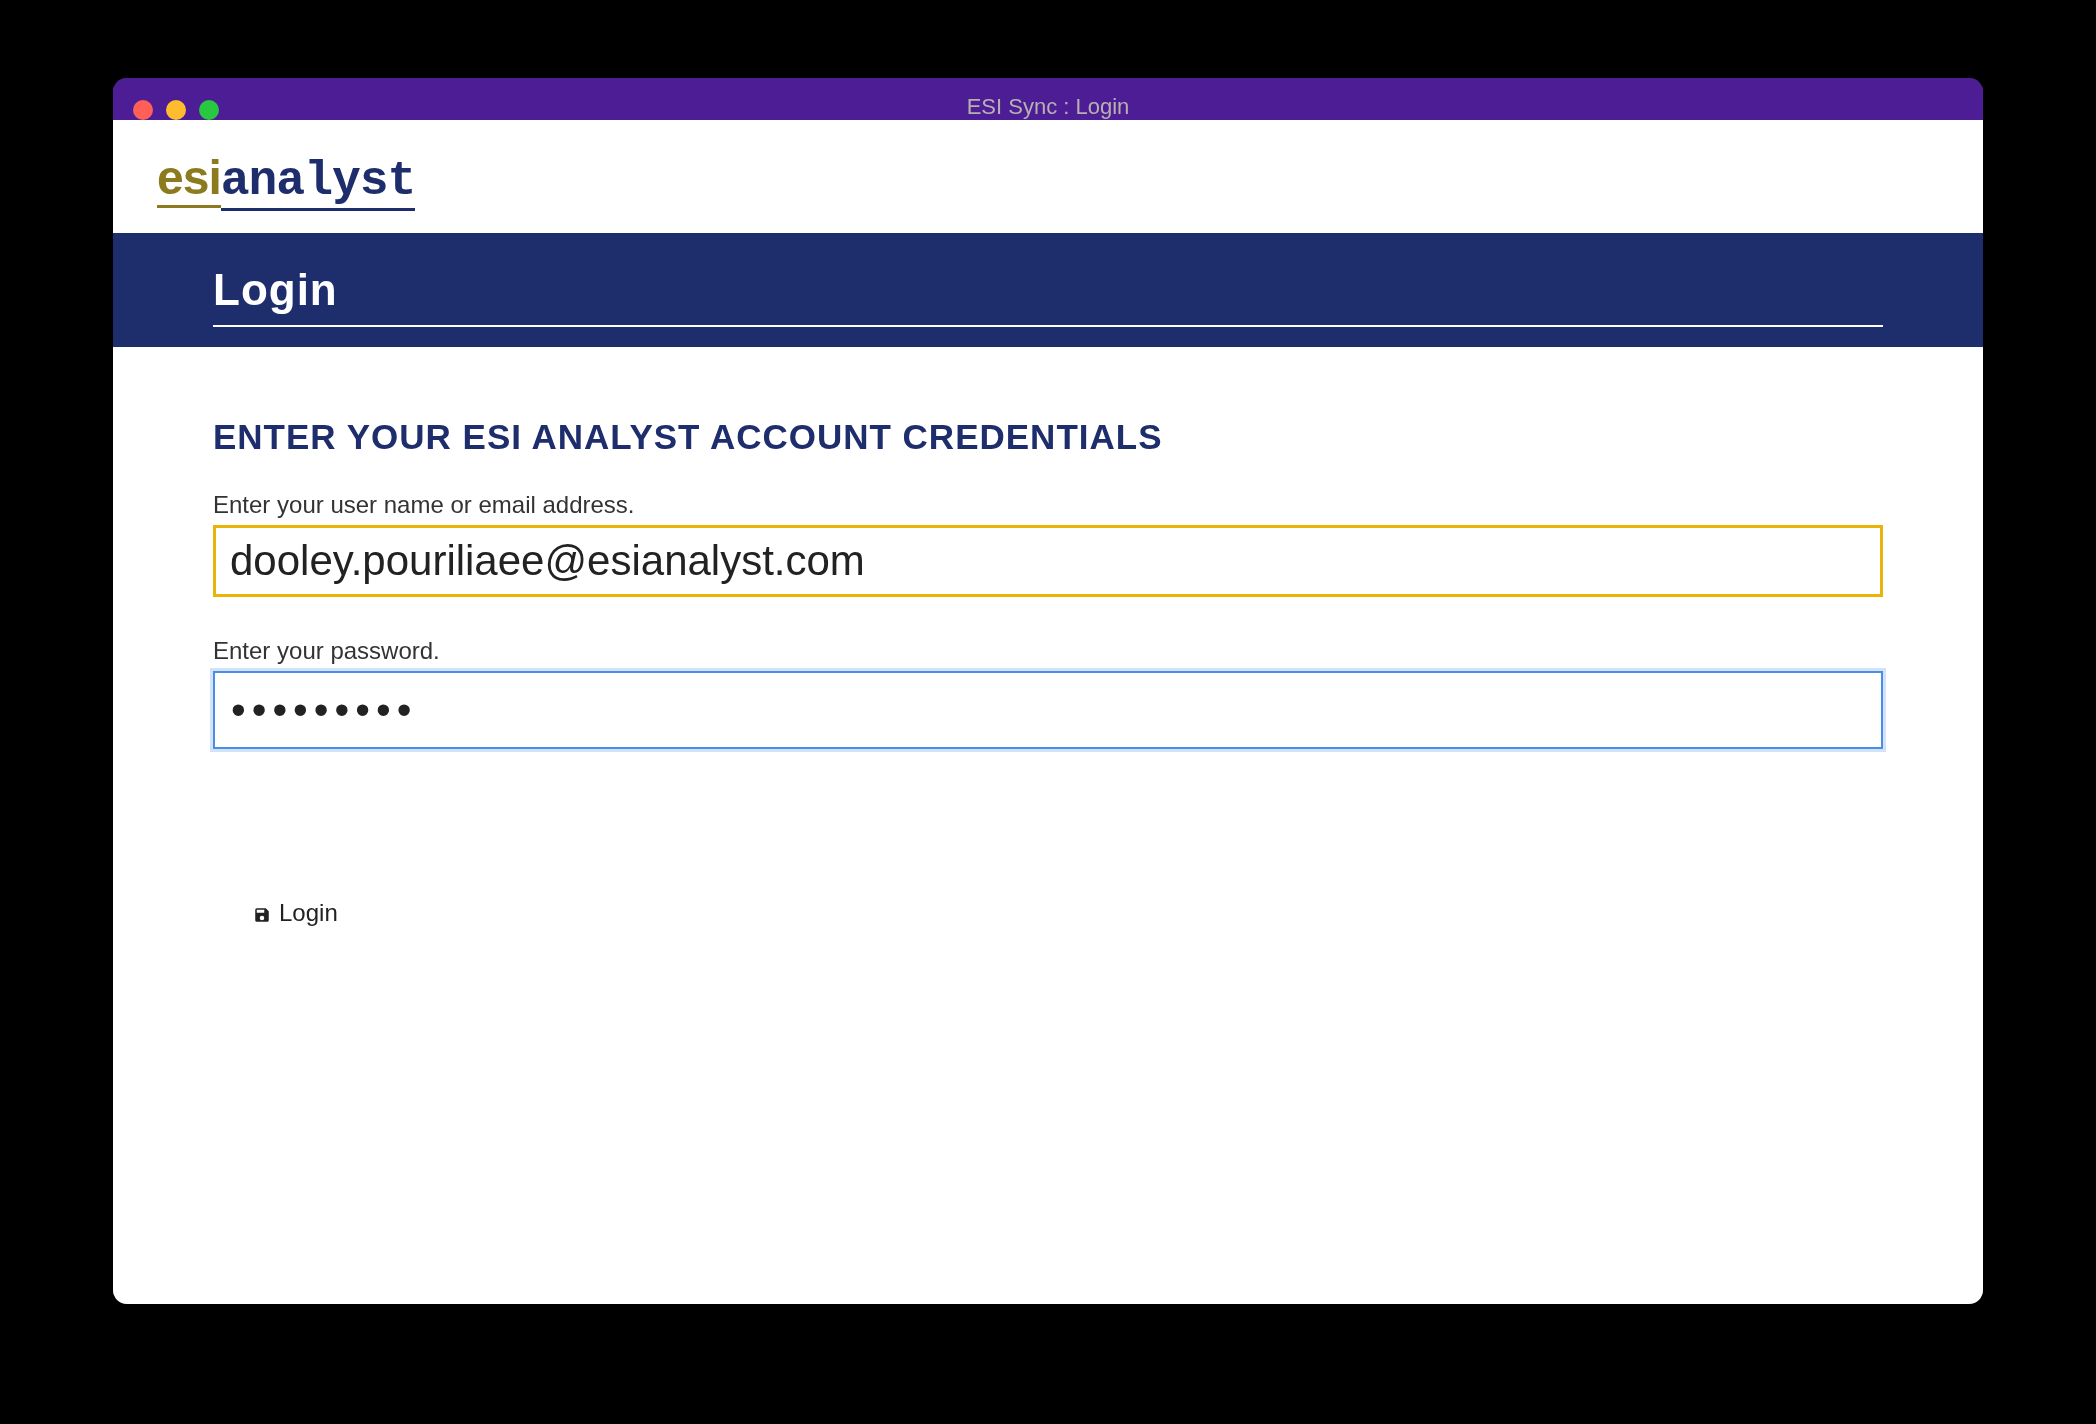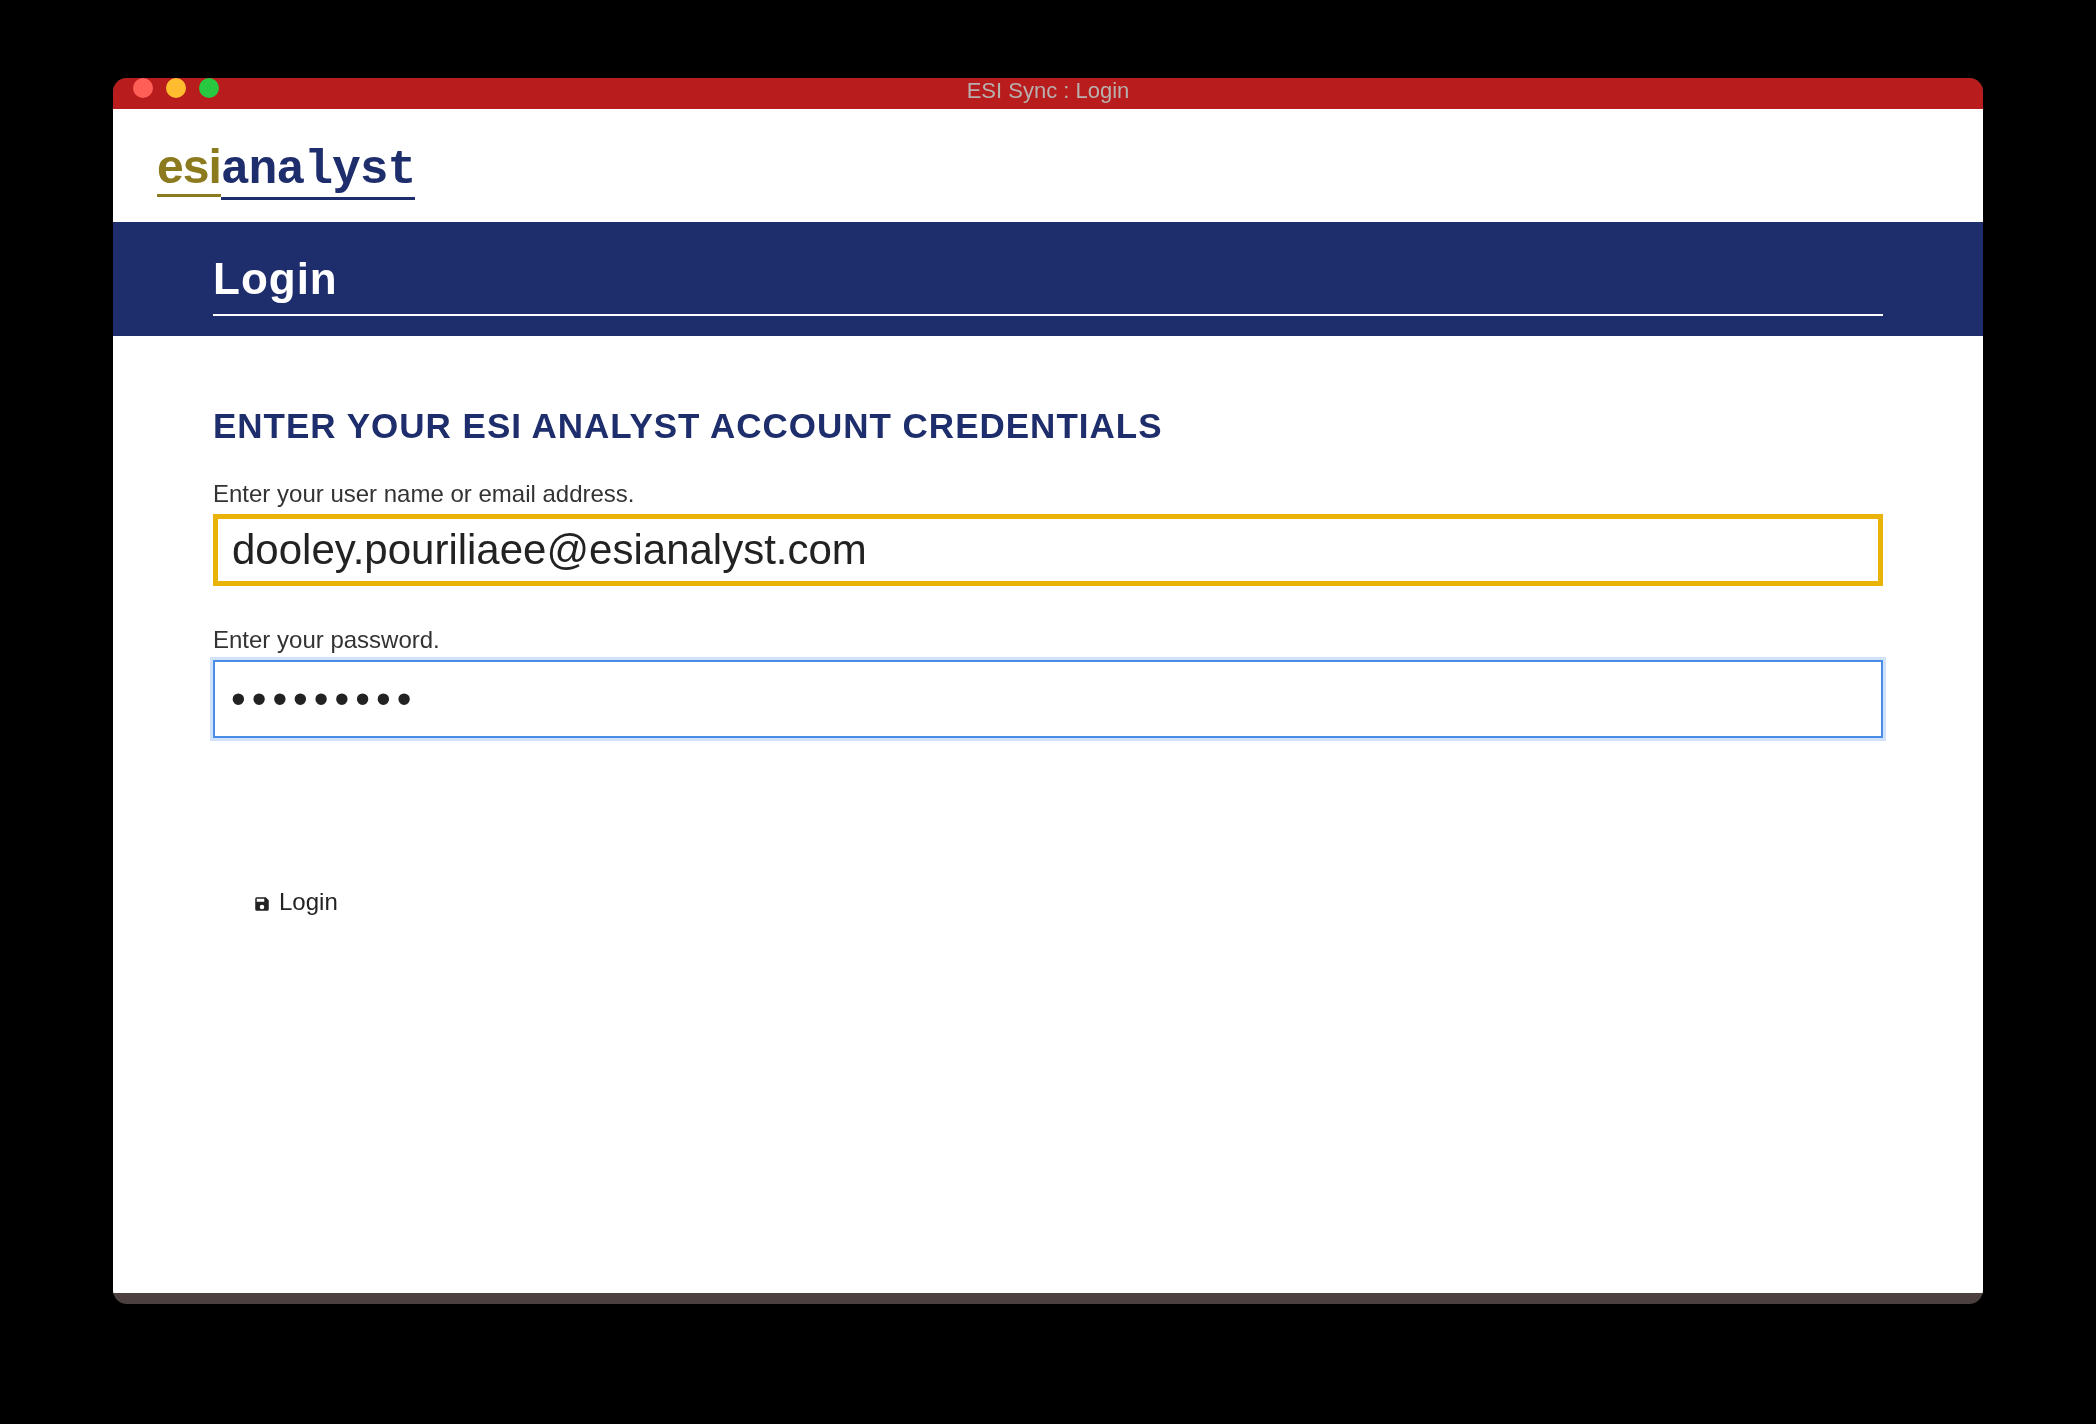--- a/index.html
+++ b/index.html
@@ -19,24 +19,24 @@
     }
     .window {
       width: 1870px;
       height: 1226px;
       background: #4c4140;
       border-radius: 14px;
       overflow: hidden;
       box-shadow: 0 20px 60px rgba(0,0,0,0.5);
     }
     .titlebar {
-      height: 31px;
-      background: #b91c1c;
+      height: 42px;
+      background: #4c1d95;
       display: flex;
-      align-items: flex-start;
+      align-items: flex-end;
       position: relative;
     }
     .traffic-lights {
       display: flex;
       gap: 13px;
       padding-left: 20px;
     }
     .light {
       width: 20px;
       height: 20px;
@@ -106,21 +106,21 @@
     }
     .field-label {
       color: #333333;
       font-size: 24px;
       font-weight: 400;
       margin-bottom: 6px;
     }
     .text-input {
       width: 100%;
       height: 72px;
-      border: 5px solid #eab308;
+      border: 3px solid #eab308;
       font-size: 42px;
       padding: 8px 14px;
       color: #222222;
       font-family: -apple-system, BlinkMacSystemFont, "Segoe UI", Helvetica, Arial, sans-serif;
       outline: none;
       margin-bottom: 40px;
     }
     .password-input {
       width: 100%;
       height: 78px;

